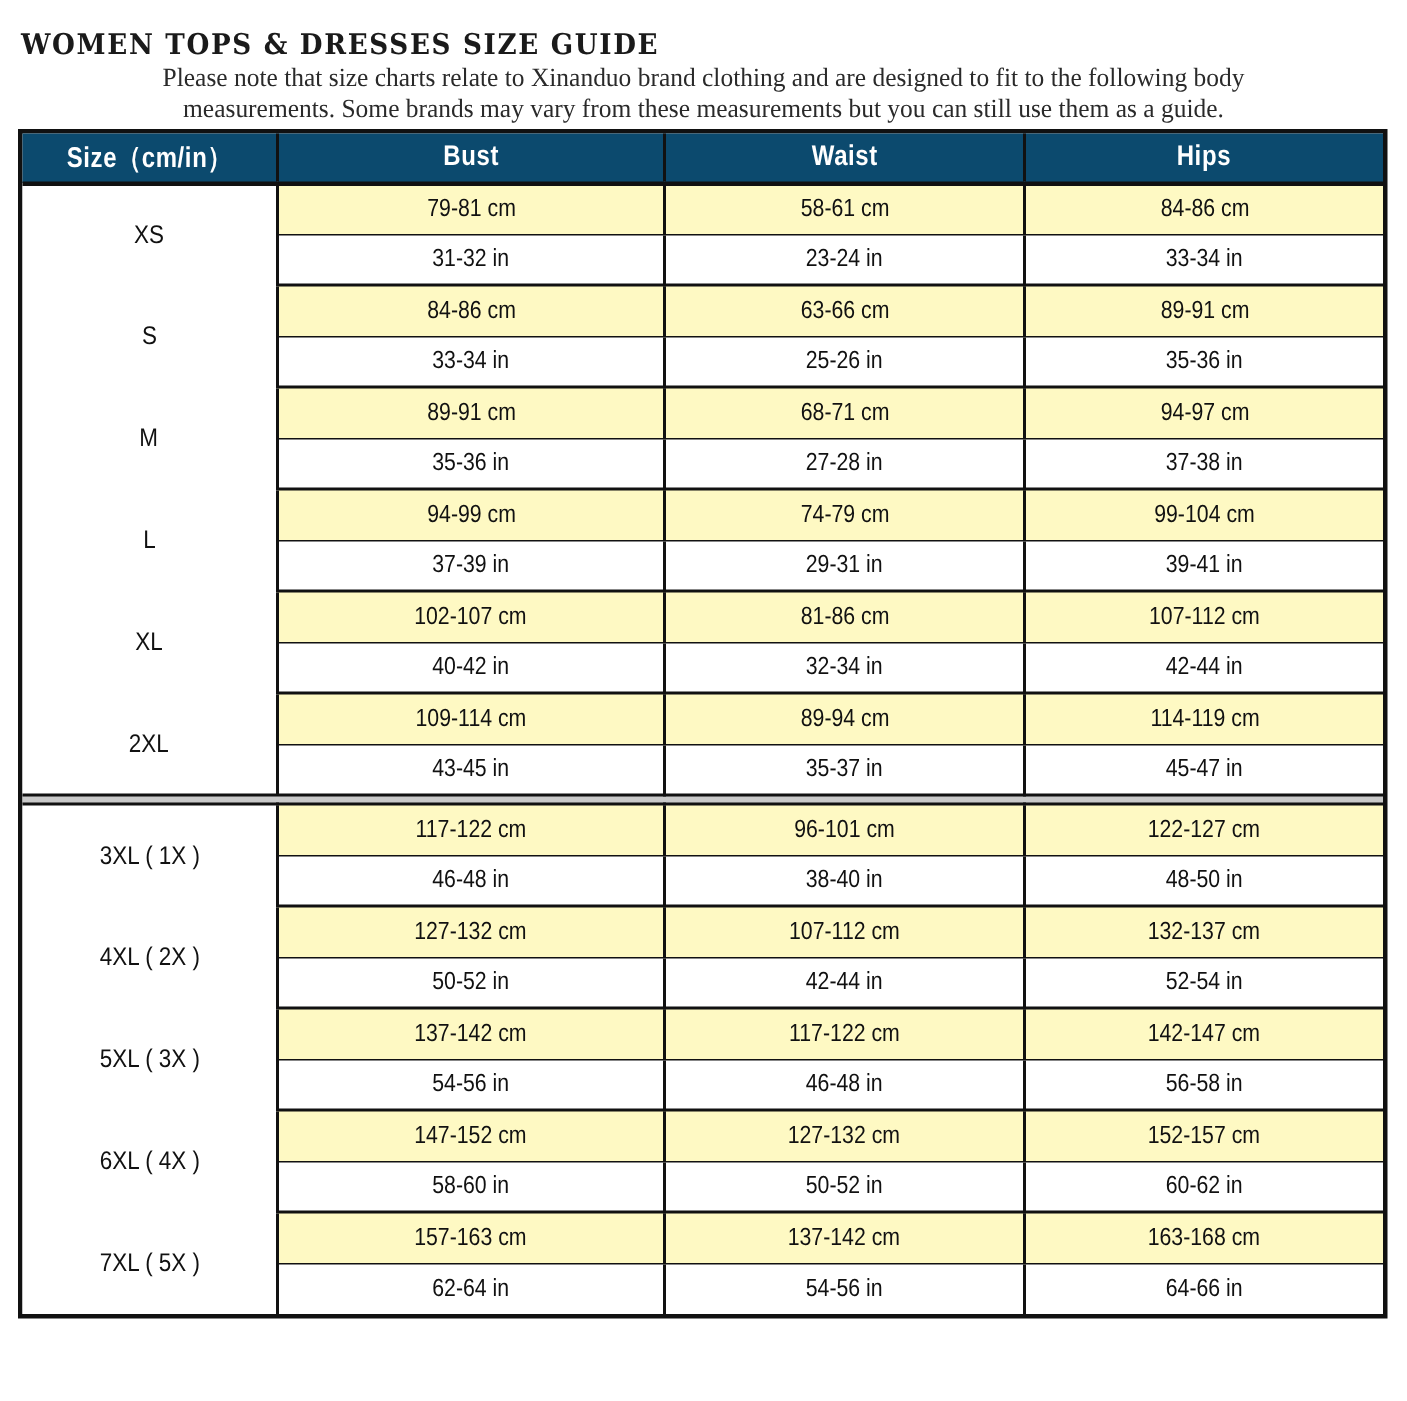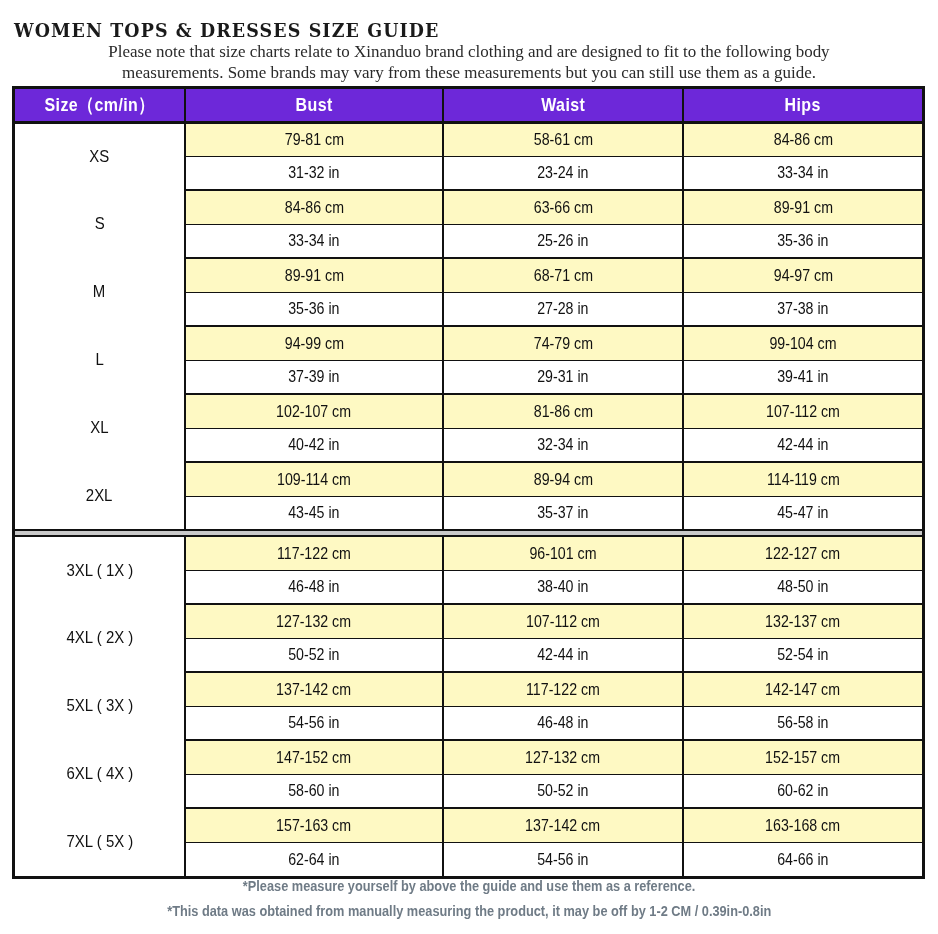--- a/index.html
+++ b/index.html
@@ -57,21 +57,21 @@
     width: 100%;
     border-collapse: collapse;
     table-layout: fixed;
   }
   table.size-table col.c-size { width: 170px; }
   table.size-table col.c-bust { width: 258px; }
   table.size-table col.c-waist { width: 240px; }
   table.size-table col.c-hips { width: 239px; }
 
   thead th {
-    background: #6d28d9;
+    background: #0c4a6e;
     color: #ffffff;
     font-family: "Liberation Sans", sans-serif;
     font-weight: bold;
     font-size: 19px;
     height: 33px;
     padding: 0;
     border-right: 2px solid #111;
     border-bottom: 3px solid #111;
     letter-spacing: 0.5px;
     transform: none;
@@ -295,18 +295,14 @@
           </tr>
           <tr class="in-row group-end last">
             <td class="meas"><span class="v">62-64 in</span></td>
             <td class="meas"><span class="v">54-56 in</span></td>
             <td class="meas"><span class="v">64-66 in</span></td>
           </tr>
         </tbody>
     </table>
   </div>
 
-  <div class="footnotes">
-    <div><span>*Please measure yourself by above the guide and use them as a reference.</span></div>
-    <div><span>*This data was obtained from manually measuring the product, it may be off by 1-2 CM / 0.39in-0.8in</span></div>
-  </div>
 
 </div>
 
 </body></html>

